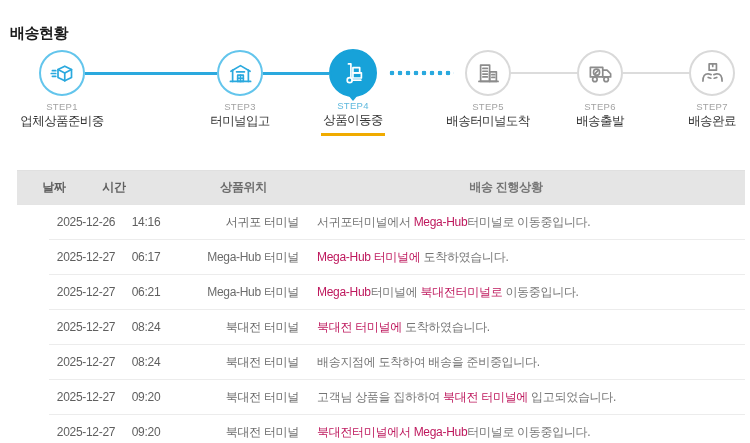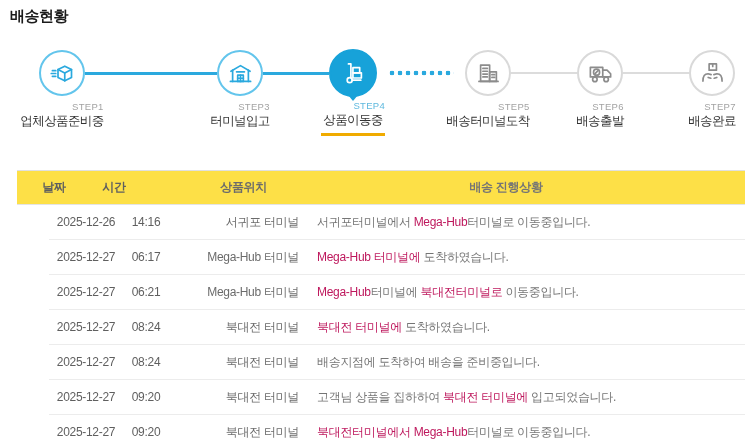--- a/index.html
+++ b/index.html
@@ -1,19 +1,19 @@
 <!DOCTYPE html>
 <html><head>
 <meta charset="utf-8">
 <style>
   * { margin:0; padding:0; box-sizing:border-box; }
   html,body { width:750px; height:443px; overflow:hidden; background:#fff;
     font-family:"Liberation Sans","DejaVu Sans",sans-serif; }
 
-  .page-title { position:absolute; left:10px; top:7px; font-size:15px;
+  .page-title { position:absolute; left:10px; top:24px; font-size:15px;
     font-weight:bold; color:#1b1b1b; letter-spacing:-0.5px; }
 
   
   .steps-wrap { position:absolute; left:39px; top:49px; width:696px; }
   .steps-row { display:flex; align-items:center; height:48px; }
   .step-node { width:46px; height:46px; border-radius:50%; background:#fff;
     border:2px solid #d9d9d9; flex:0 0 46px; display:flex; align-items:center;
     justify-content:center; position:relative; }
   .step-node svg { width:27px; height:27px; stroke:#8c8c8c; fill:none;
     stroke-width:1.5; stroke-linecap:round; stroke-linejoin:round; }
@@ -23,38 +23,38 @@
     background:#17a2d9; border-color:#17a2d9; }
   .step.active .step-node svg { stroke:#fff; }
   .step.active .step-node:after { content:""; position:absolute; bottom:-6px;
     left:50%; transform:translateX(-50%); width:0; height:0;
     border-left:5px solid transparent; border-right:5px solid transparent;
     border-top:6px solid #17a2d9; }
   .step { position:relative; }
   .step-label { position:absolute; top:51px; left:50%;
     transform:translateX(-50%); text-align:center; white-space:nowrap;
     line-height:1.25; }
-  .step-num { font-size:9.5px; color:#a3a3a3; letter-spacing:.3px;text-align:right; }
+  .step-num { font-size:9.5px; color:#a3a3a3; letter-spacing:.3px; }
   .step.active .step-num { color:#5fb9de; }
   .step-name { font-size:12.5px; font-weight:normal; color:#333;
     letter-spacing:-0.6px; margin-top:1px; }
   .ubar { display:none; width:64px; height:3px; background:#f0ab00;
     margin:4px auto 0; }
   .step.active .ubar { display:block; }
   .conn { flex:1 1 auto; height:3px; background:#2aa9de; }
   .conn.gray { height:2px; background:#dcdcdc; }
   .conn.dots { height:6px; background:none; margin:0 11px;
     background-image:radial-gradient(circle, #2aa9de 2.1px, rgba(0,0,0,0) 2.6px);
     background-size:8px 6px; background-position:center left;
     background-repeat:repeat-x; }
 
   
   .track-table { position:absolute; left:17px; top:170px; width:728px;
     font-size:12px; border-top:1px solid #e0e0e0; }
-  .thead { display:flex; align-items:center; height:34px; background:#fde047;
+  .thead { display:flex; align-items:center; height:34px; background:#e5e5e5;
     border-bottom:1px solid #e4e4e4; font-weight:bold; color:#3f3f3f;
     letter-spacing:-0.5px; }
   .trow { display:flex; align-items:center; height:35px;
     border-bottom:1px solid #ececec;margin-left:32px; }
   .cell { letter-spacing:-0.3px; }
   .c-date { width:74px; text-align:center; color:#5f5f5f; }
   .c-time { width:46px; text-align:center; color:#5f5f5f; }
   .c-loc  { width:130px; text-align:right; color:#6b6b6b; }
   .c-prog { flex:1; text-align:left; padding-left:18px; color:#757575; }
   .thead .c-prog { text-align:center; padding-left:0; }

